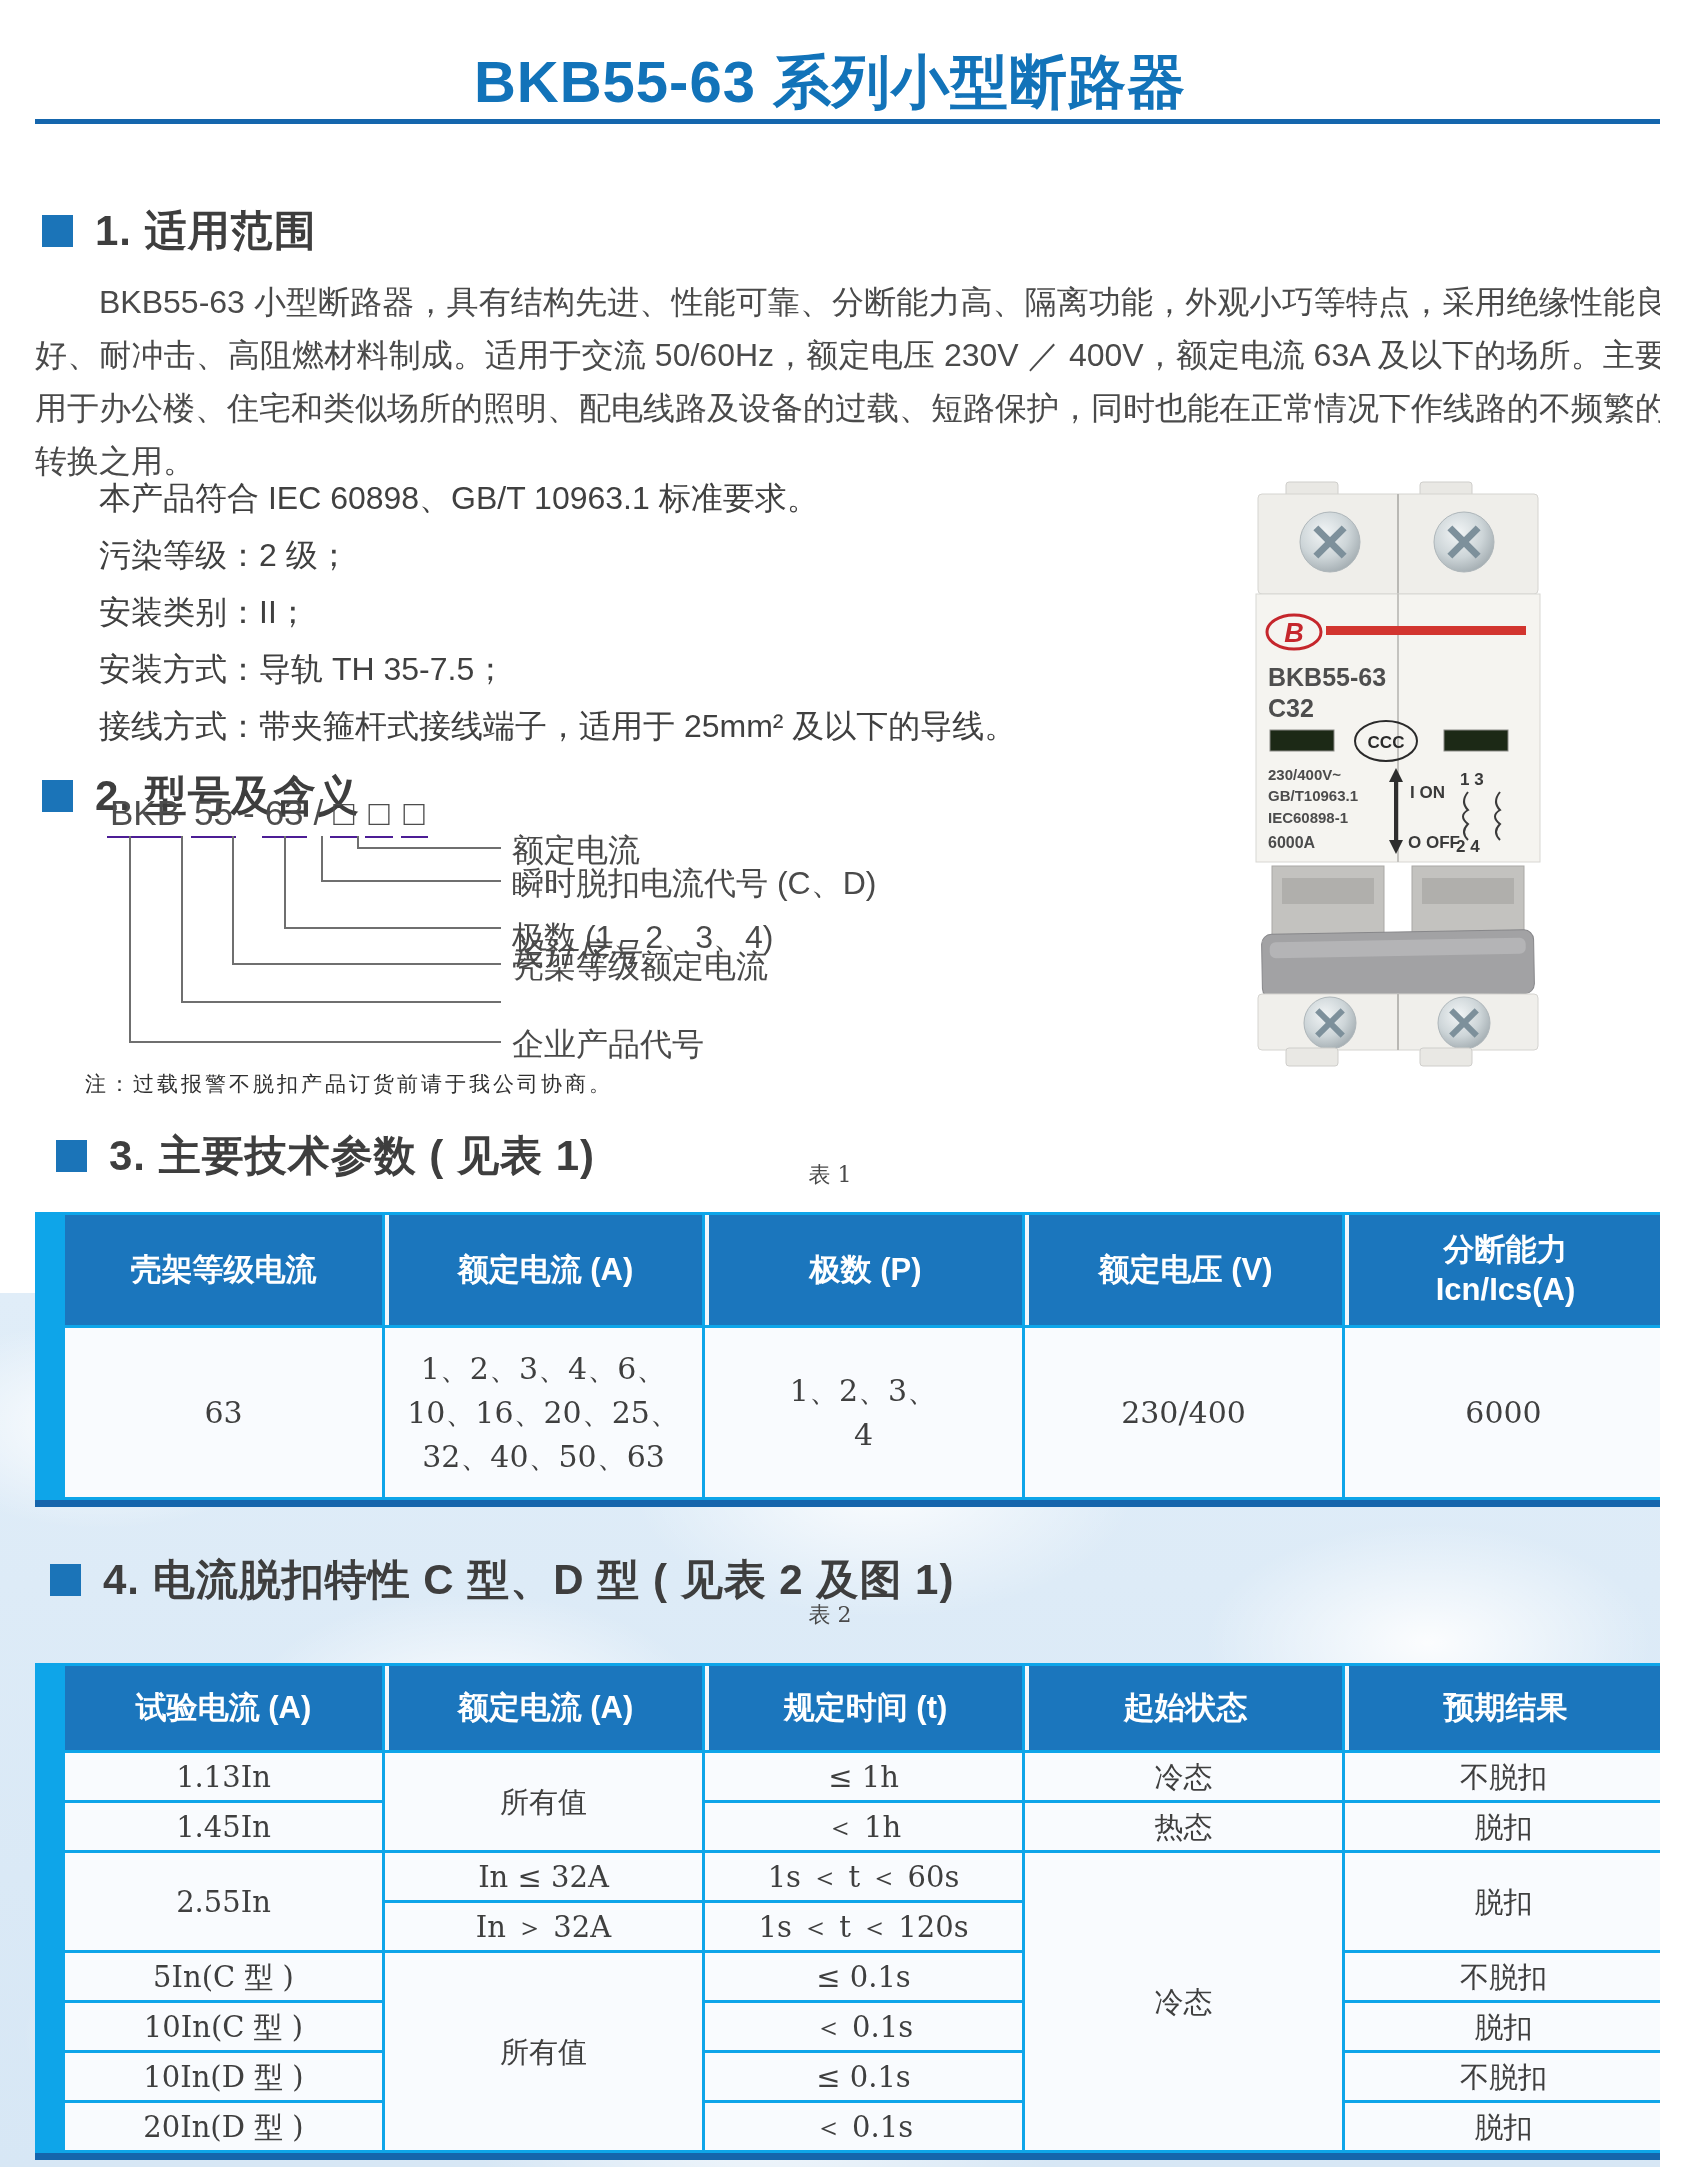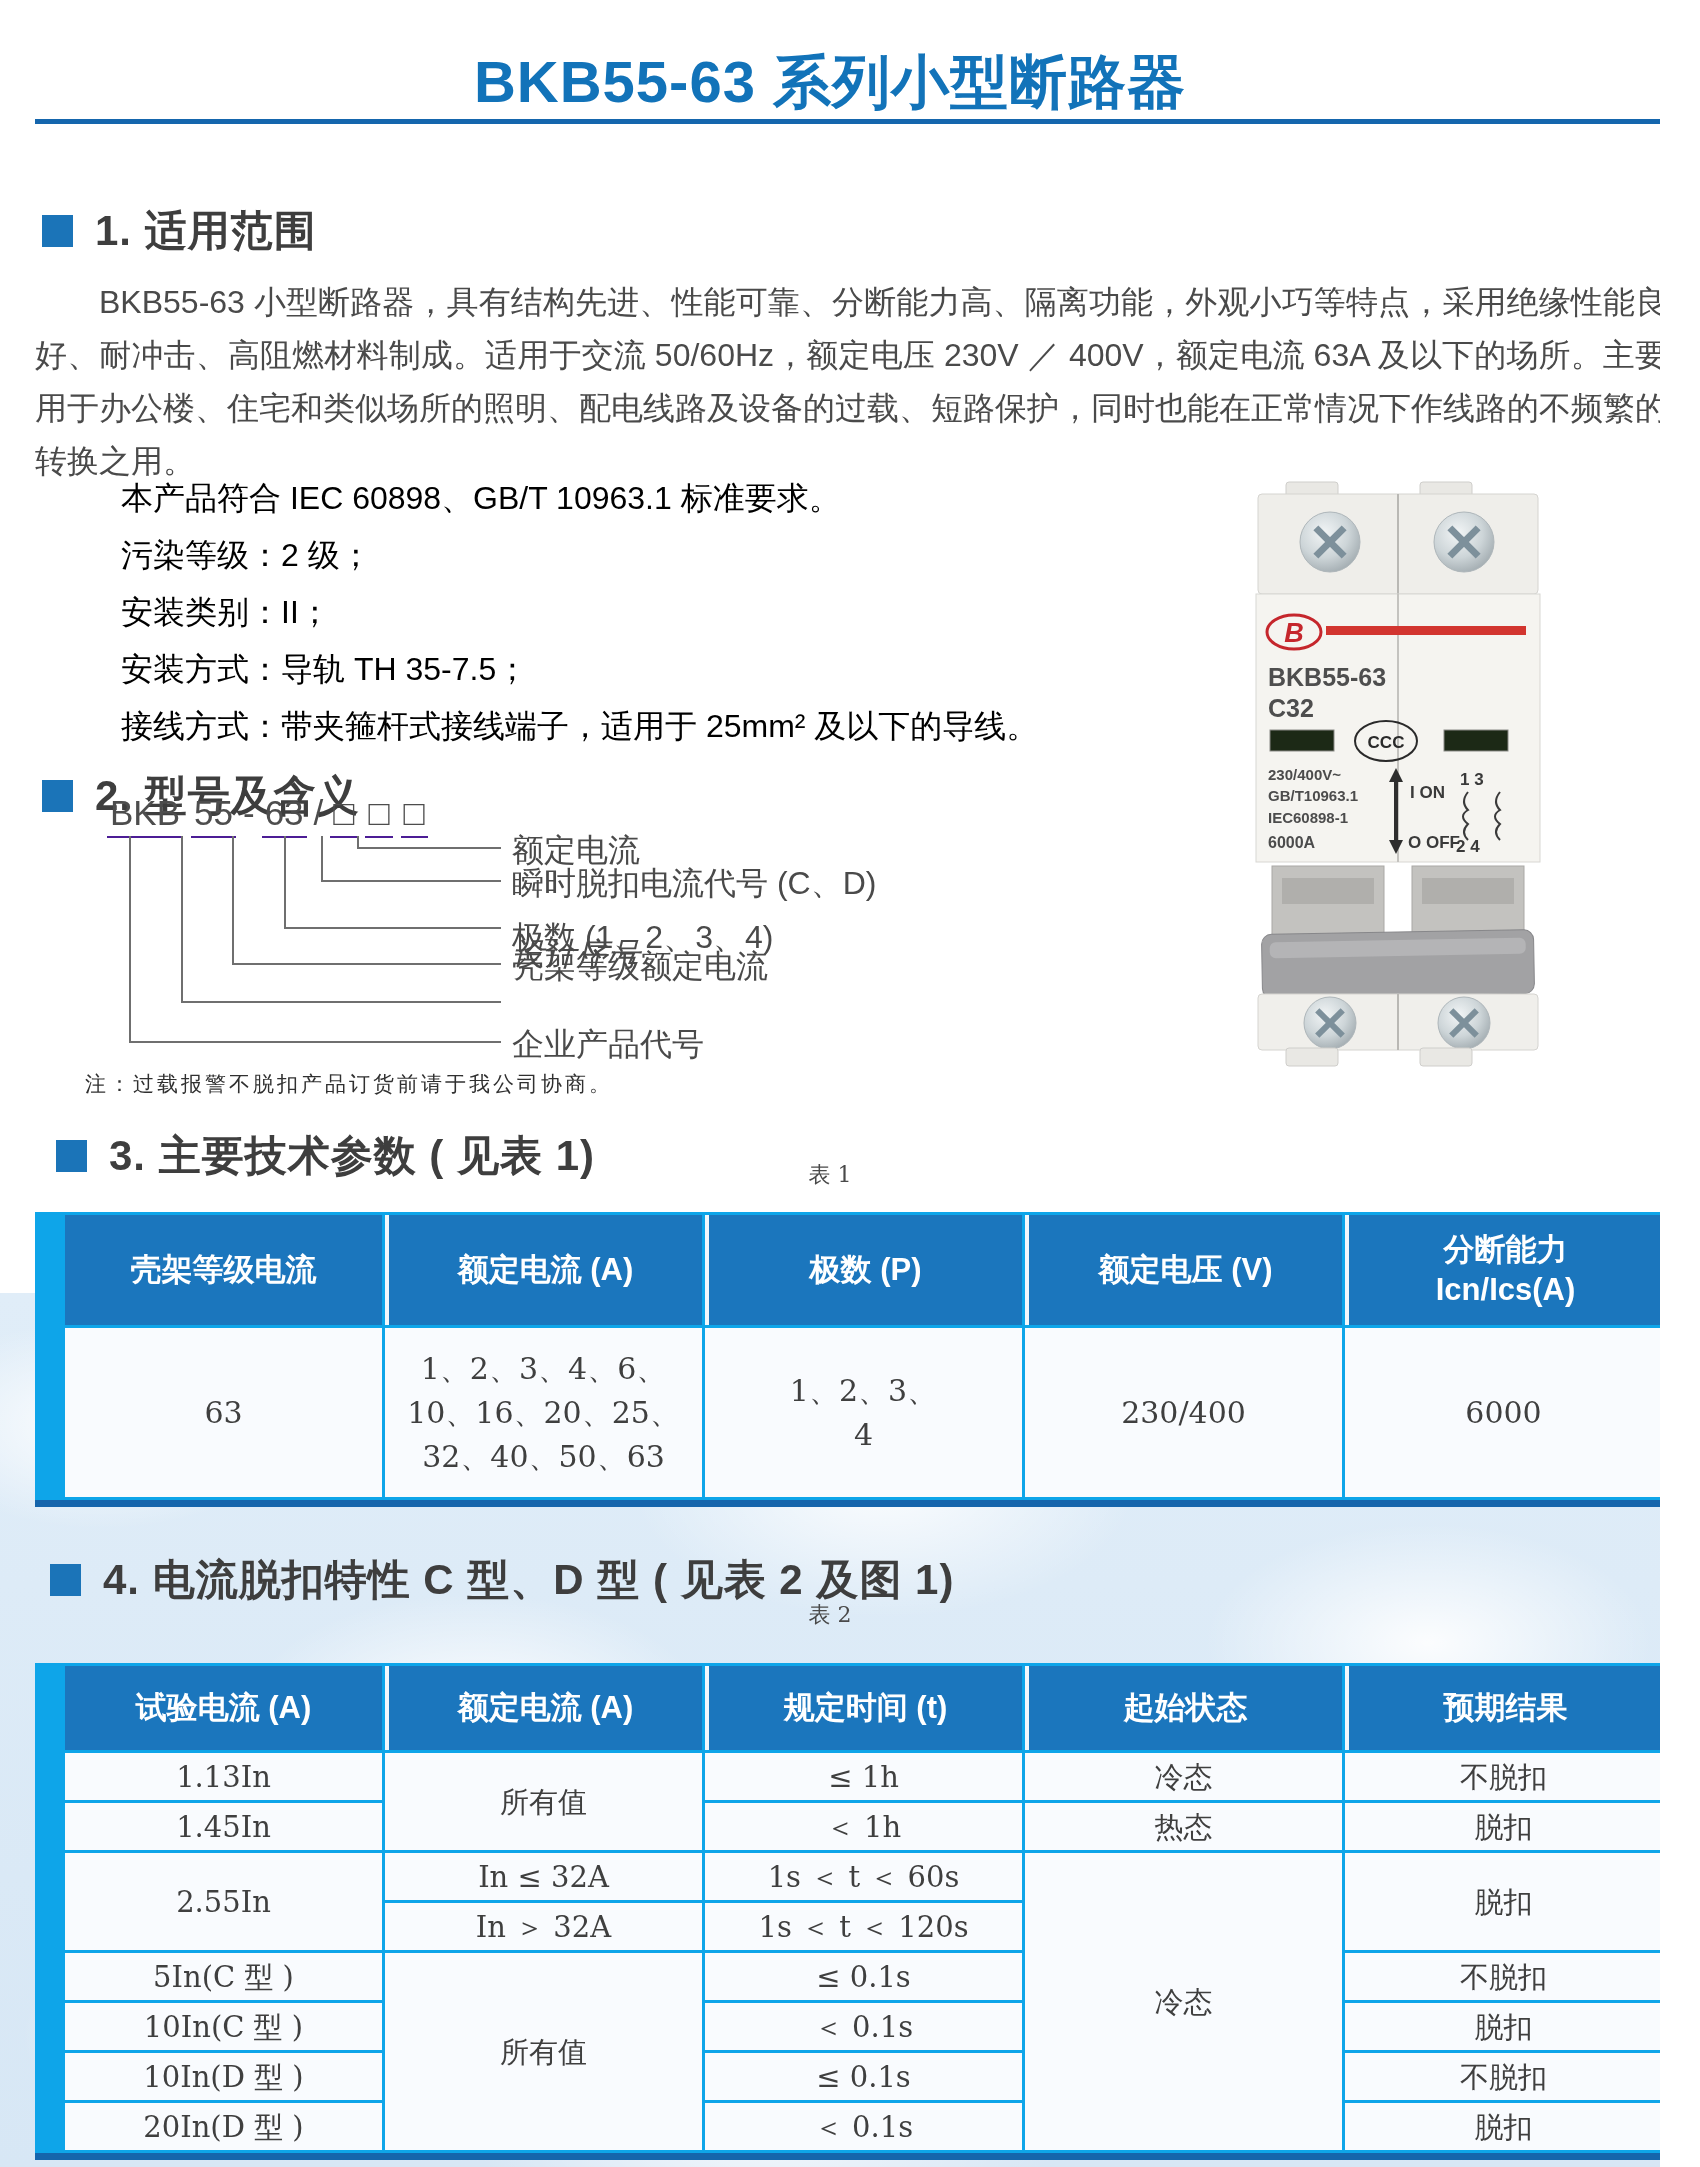--- a/index.html
+++ b/index.html
@@ -25,21 +25,21 @@
     font-size:58px;font-weight:bold;color:#1273b9;letter-spacing:1px;
   }
   .title-rule{position:absolute;top:119px;left:35px;width:1630px;height:5px;background:#1566ad;}
   .sec{position:absolute;display:flex;align-items:center;}
   .sec .sq{width:31px;height:32px;background:#1b74b8;margin-right:22px;flex:0 0 auto;}
   .sec .txt{font-size:42px;font-weight:bold;color:#3e3e3e;letter-spacing:1px;white-space:nowrap;}
   .para{
     position:absolute;left:35px;top:276px;width:1632px;
     font-size:32px;line-height:53px;color:#4a4a4a;text-indent:64px;text-align:justify;
   }
-  .spec{position:absolute;left:99px;top:470px;width:1080px;font-size:32px;color:#000000;margin-left:22px;}
+  .spec{position:absolute;left:99px;top:470px;width:1080px;font-size:32px;color:#404040;}
   .spec div{line-height:57px;white-space:nowrap;}
   
   .model-line{position:absolute;left:103px;top:793px;font-size:35px;color:#4d4d4d;white-space:nowrap;}
   .model-line .useg{border-bottom:2px solid #4c1d95;padding:0 3px 3px;margin:0 4px;display:inline-block;}
   .model-line .plain{margin:0 3px;display:inline-block;}
   .mlabel{position:absolute;left:512px;font-size:32px;color:#4a4a4a;white-space:nowrap;}
   .note{
     position:absolute;left:85px;top:1070px;font-size:21px;color:#303030;
     font-family:Liberation Sans, sans-serif;letter-spacing:3px;white-space:nowrap;
   }

